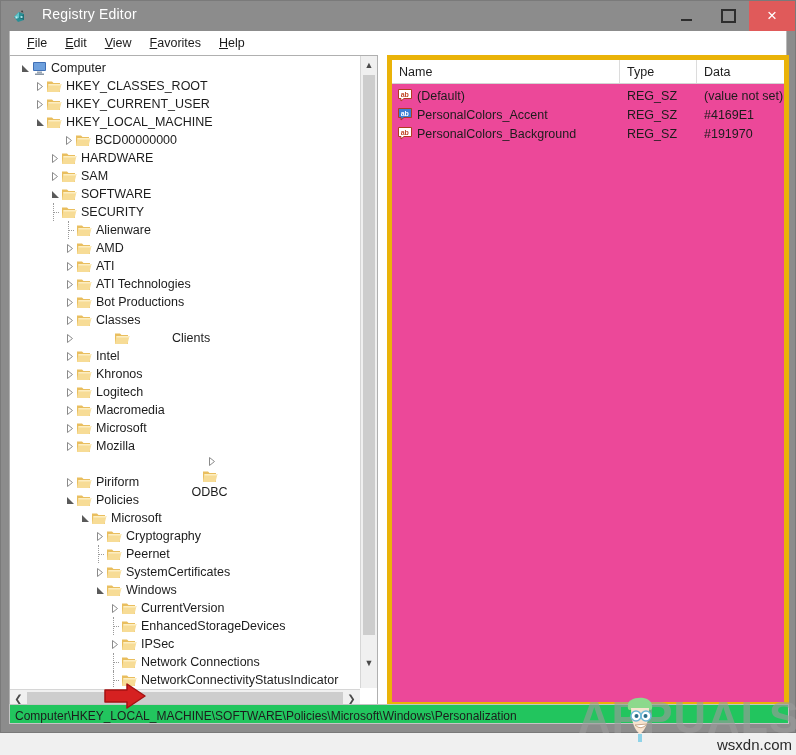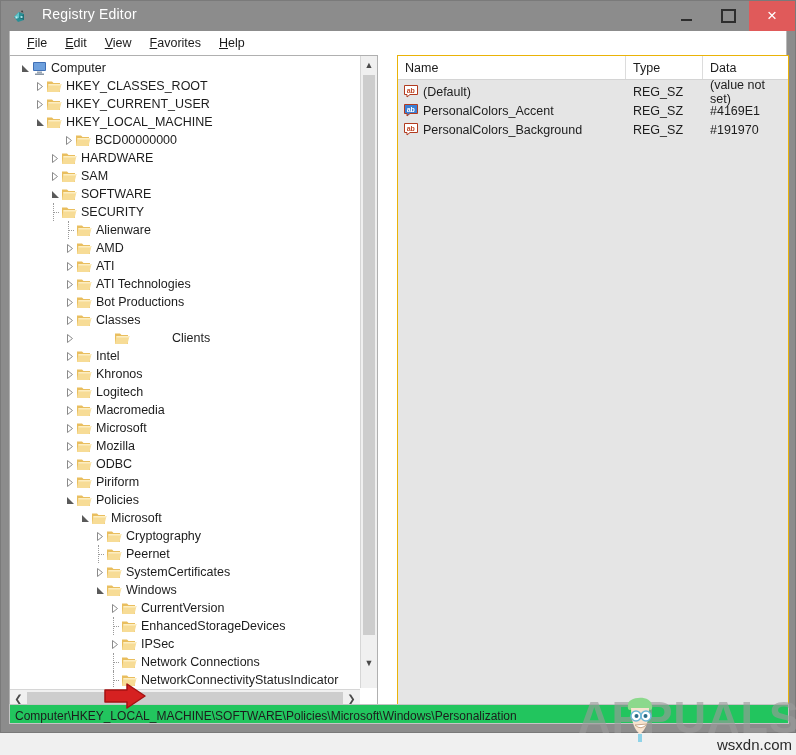--- a/index.html
+++ b/index.html
@@ -213,23 +213,23 @@
     position: absolute;
     left: 0; top: 2px; bottom: 2px;
     width: 100%;
     background: #cdcdcd;
   }
 
   
   .val-pane {
     position: relative;
     flex: 1;
-    margin-left: 19px;
-    background: #e5e5e5;
-    border: 1px solid #eab308;
+    margin-left: 9px;
+    background: #ec4899;
+    border: 5px solid #eab308;
     overflow: hidden;
   }
   .val-header {
     height: 24px;
     display: flex;
     background: #ffffff;
     border-bottom: 1px solid #d4d4d4;
     font-size: 12.5px;
     color: #1c1c1c;
   }
@@ -637,21 +637,21 @@
                     <path d="M2.5 0.5 L7.5 4.5 L2.5 8.5 Z" fill="none" stroke="#8a8a8a" stroke-width="1"></path>
                   </svg>
                 </span>
                 <span class="folder"><svg width="17" height="16" viewBox="0 0 17 16">
                     <path d="M1 3.5 L6 3.5 L7.5 5 L14 5 L14 14 L1 14 Z" fill="#e9be5e"></path>
                     <path d="M2.5 6 L15.5 6 L13.5 14 L1 14 Z" fill="#f7dc96"></path>
                     <path d="M2.5 6 L15.5 6 L15 7.5 L2.2 7.5 Z" fill="#fdeec2"></path>
                   </svg></span>
                 <span class="tlabel">Mozilla</span>
               </div>
-              <div class="trow" style="padding-left: 53px;">
+              <div class="trow" style="padding-left: 53px; flex-direction: column;">
                 <span class="exp">
                   <svg width="9" height="9" viewBox="0 0 9 9">
                     <path d="M2.5 0.5 L7.5 4.5 L2.5 8.5 Z" fill="none" stroke="#8a8a8a" stroke-width="1"></path>
                   </svg>
                 </span>
                 <span class="folder"><svg width="17" height="16" viewBox="0 0 17 16">
                     <path d="M1 3.5 L6 3.5 L7.5 5 L14 5 L14 14 L1 14 Z" fill="#e9be5e"></path>
                     <path d="M2.5 6 L15.5 6 L13.5 14 L1 14 Z" fill="#f7dc96"></path>
                     <path d="M2.5 6 L15.5 6 L15 7.5 L2.2 7.5 Z" fill="#fdeec2"></path>
                   </svg></span>

